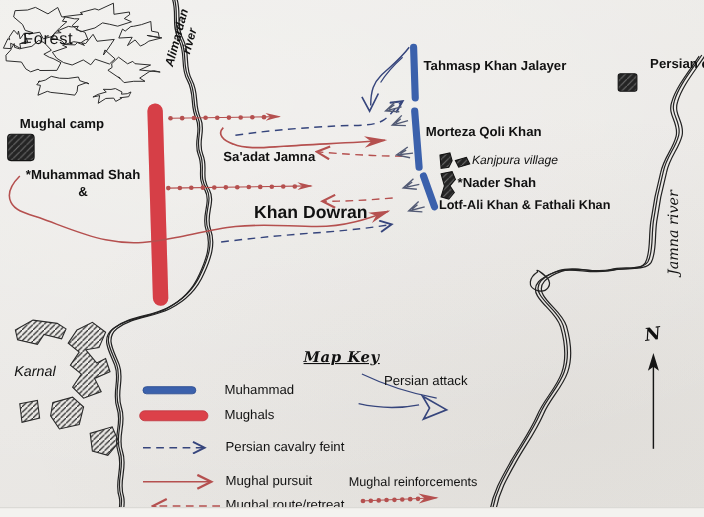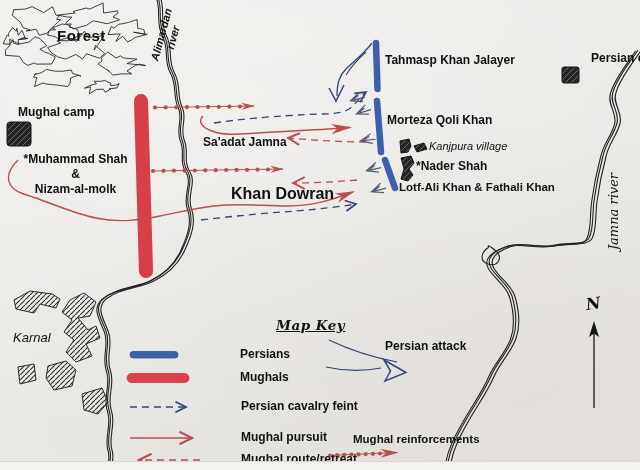--- a/index.html
+++ b/index.html
@@ -10,21 +10,21 @@
   #map{
     position:relative;width:640px;height:470px;overflow:hidden;
     background:
       radial-gradient(1200px 600px at 30% 20%, rgba(255,255,255,.25), rgba(0,0,0,0) 60%),
       radial-gradient(900px 500px at 80% 80%, rgba(120,110,100,.07), rgba(0,0,0,0) 55%),
       linear-gradient(160deg,#efeeeb 0%, #eae8e5 55%, #e7e5e1 100%);
     font-family:"Liberation Sans",sans-serif;color:var(--text);
   }
   #scene{position:absolute;left:0;top:0;}
   .lbl{position:absolute;font-weight:bold;font-size:11.5px;line-height:13px;white-space:nowrap;color:var(--text);}
-  .reg{font-weight:700;font-size:12px;margin-left:36px;}
+  .reg{font-weight:400;font-size:12px;}
   .it{font-style:italic;font-weight:400;}
   .serifit{font-family:"DejaVu Serif",serif;font-style:italic;}
   .center{text-align:center;}
   .riv{stroke:var(--ink);stroke-width:1.1;fill:none;}
   .fo{stroke:#2b2b2b;stroke-width:.9;fill:none;}
   .town{fill:url(#hatch);stroke:#2a2a2a;stroke-width:1;}
   .camp{fill:url(#campHatch);stroke:#141414;stroke-width:1;}
   .fRed{fill:var(--arrow-red);}
   .sRed{stroke:var(--arrow-red);fill:none;}
   .sNavy{stroke:var(--arrow-navy);fill:none;}
@@ -201,39 +201,38 @@
   <div class="lbl center" style="left:127px;top:24px;width:80px;font-size:11px;font-style:italic;line-height:12px;transform:rotate(-75deg);">
     <div>Alimardan</div>
     <div>river</div>
   </div>
 
   <div class="lbl" style="left:2px;top:106px;font-size:12px;padding-left:16px;">Mughal camp</div>
 
   <div class="lbl center" style="left:18px;top:152px;width:115px;font-size:12px;line-height:15px;white-space:normal;">
     <div>*Muhammad Shah</div>
     <div>&amp;</div>
-    <div>Nizam-al-molk</div>
   </div>
 
   <div class="lbl" style="left:203px;top:136px;font-size:12px;">Sa'adat Jamna</div>
   <div class="lbl" style="left:231px;top:187px;font-size:16px;">Khan Dowran</div>
   <div class="lbl" style="left:385px;top:54px;font-size:12px;">Tahmasp Khan Jalayer</div>
   <div class="lbl" style="left:387px;top:114px;font-size:12px;">Morteza Qoli Khan</div>
   <div class="lbl it" style="left:429px;top:140px;font-size:11px;">Kanjpura village</div>
   <div class="lbl" style="left:416px;top:160px;font-size:12px;">*Nader Shah</div>
   <div class="lbl" style="left:399px;top:181px;font-size:11.5px;">Lotf-Ali Khan &amp; Fathali Khan</div>
   <div class="lbl" style="left:555px;top:52px;font-size:12px;padding-left:36px;">Persian camp</div>
 
   <div class="lbl it serifit center" style="left:573px;top:205px;width:80px;font-size:13px;transform:rotate(-90deg);">Jamna river</div>
 
   <div class="lbl it" style="left:13px;top:331px;font-size:13px;">Karnal</div>
 
   <div class="lbl serifit" style="left:276px;top:319px;font-size:13.5px;font-weight:bold;text-decoration:underline;letter-spacing:.5px;">Map Key</div>
 
-  <div class="lbl reg" style="left:204px;top:348px;">Persians</div>
+  <div class="lbl reg" style="left:204px;top:348px;">Muhammad</div>
   <div class="lbl reg" style="left:204px;top:371px;">Mughals</div>
   <div class="lbl reg" style="left:205px;top:400px;">Persian cavalry feint</div>
   <div class="lbl reg" style="left:205px;top:431px;">Mughal pursuit</div>
   <div class="lbl reg" style="left:205px;top:453px;">Mughal route/retreat</div>
   <div class="lbl reg" style="left:349px;top:340px;">Persian attack</div>
   <div class="lbl reg" style="left:317px;top:433px;font-size:11.5px;">Mughal reinforcements</div>
 
   <div class="lbl serifit" style="left:586px;top:297px;font-size:16px;font-weight:bold;transform:rotate(-8deg);">N</div>
 
   <div id="bottom-strip"></div>

